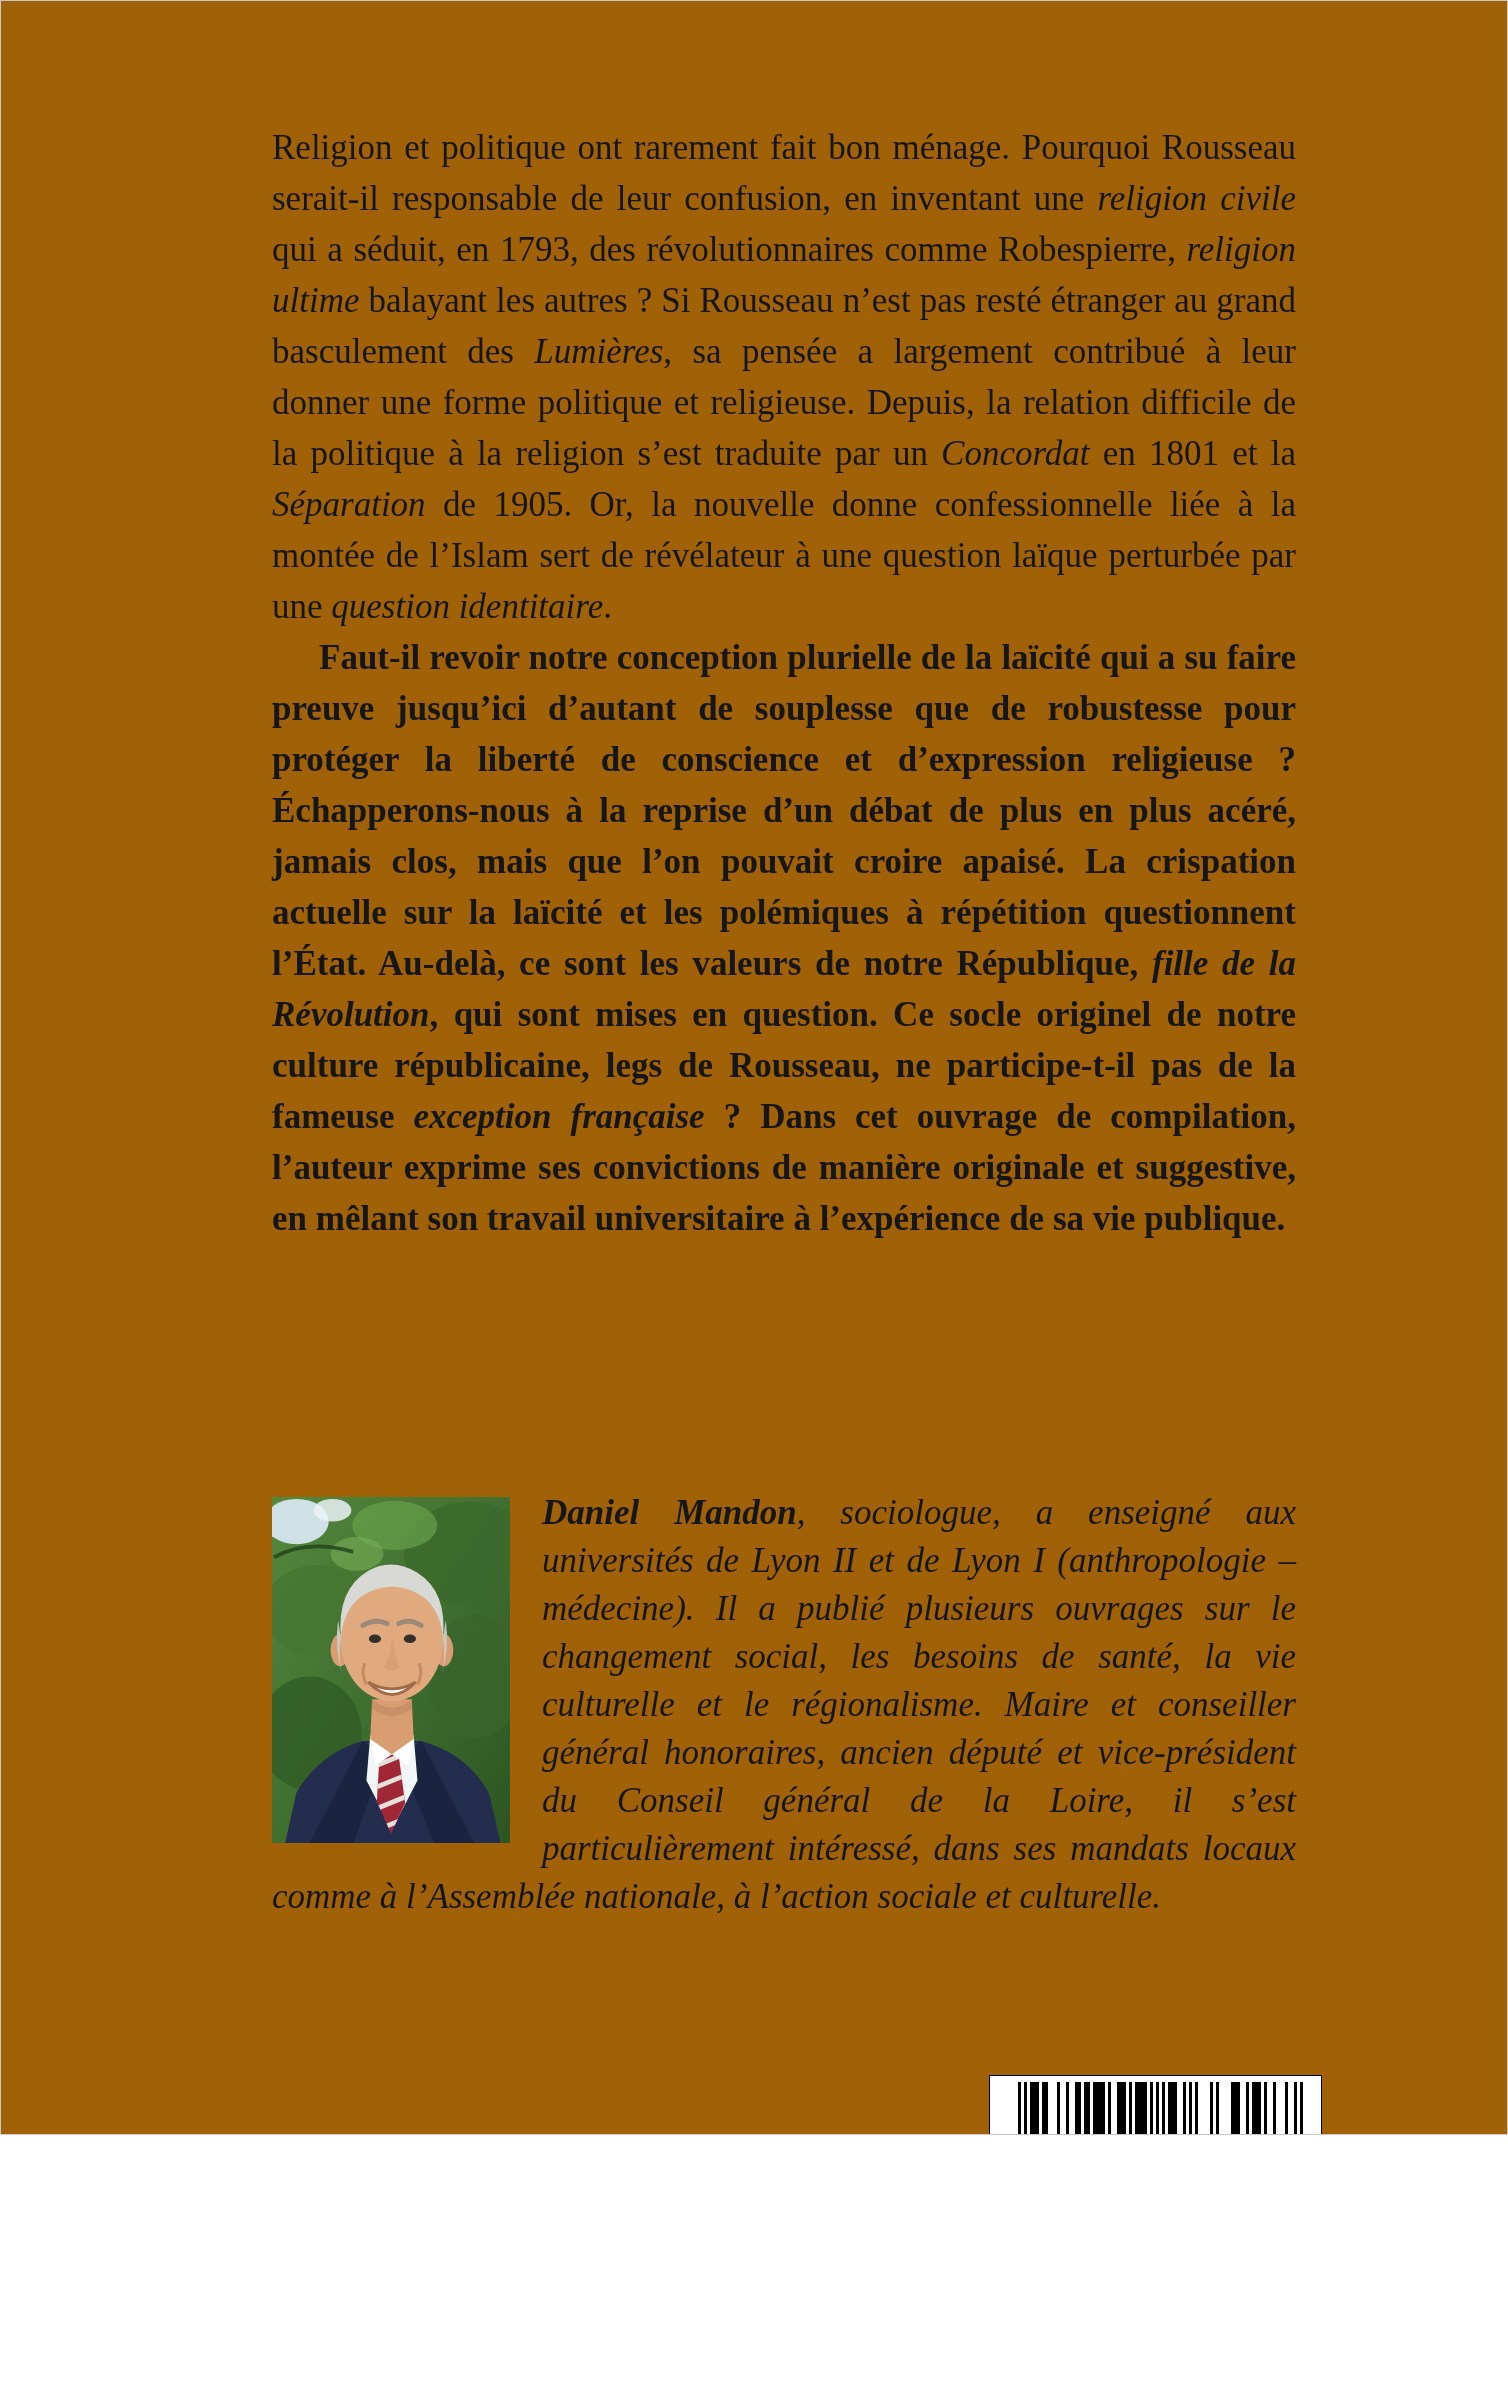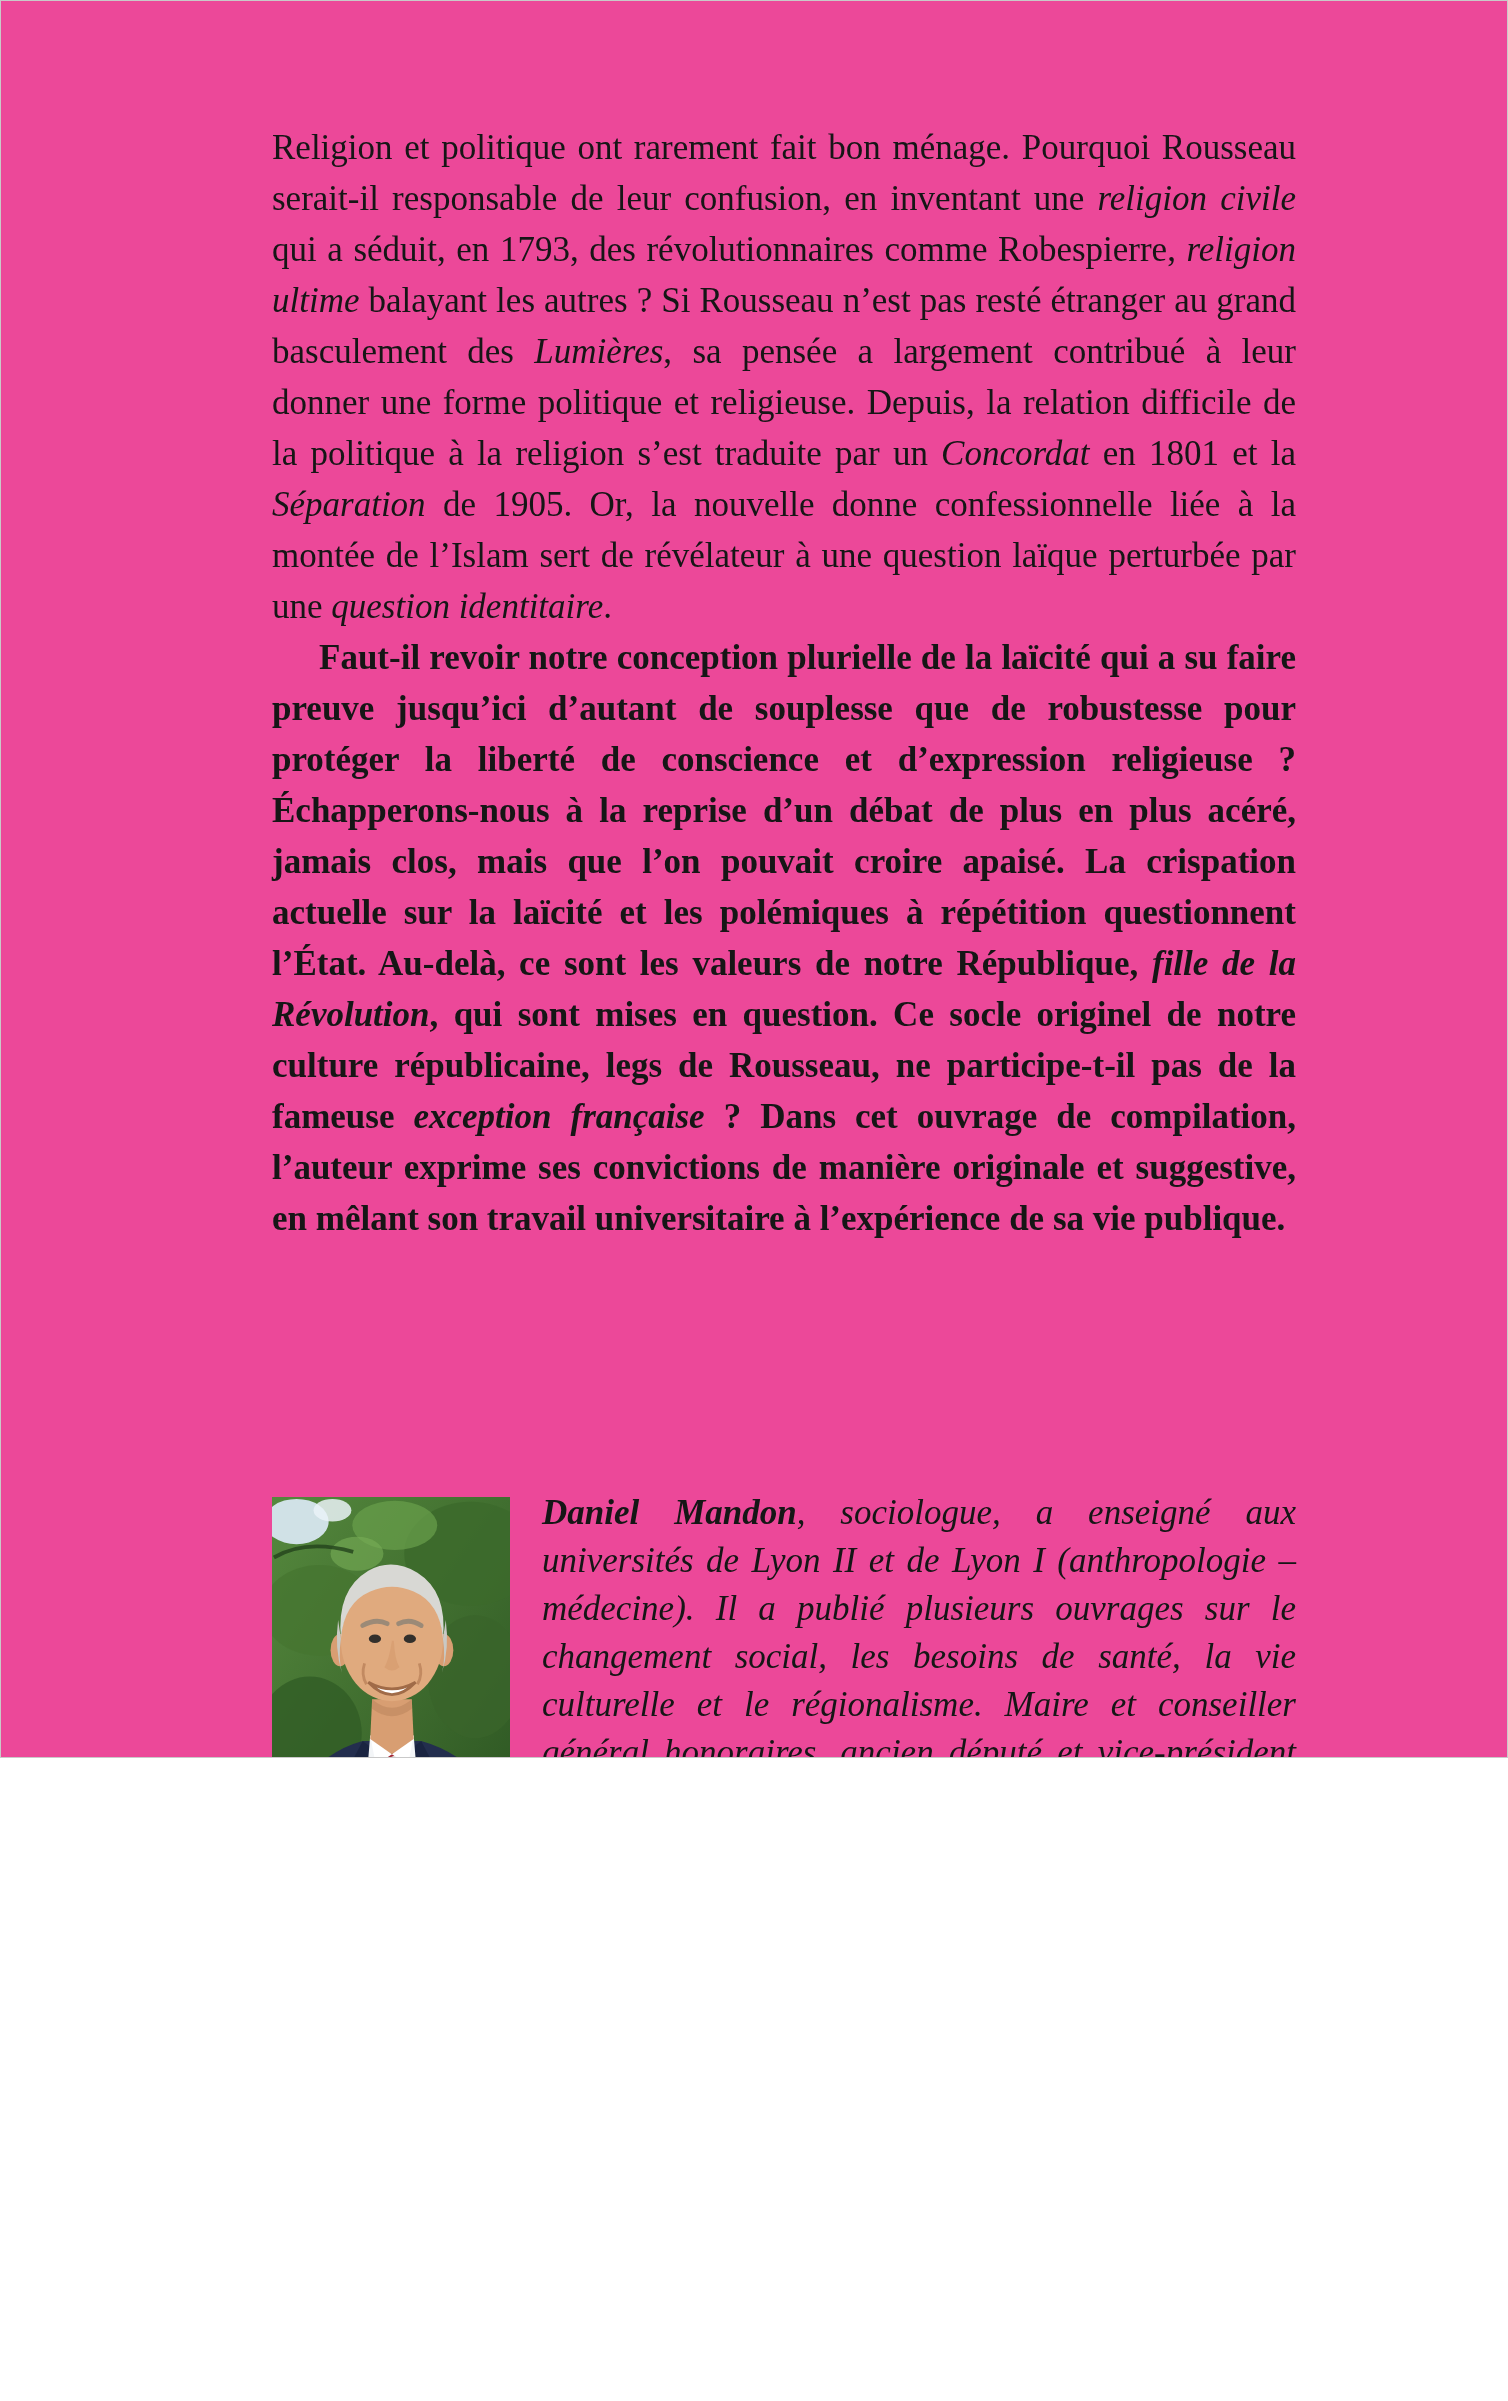--- a/index.html
+++ b/index.html
@@ -1,21 +1,21 @@
 <!DOCTYPE html>
 <html style="font-size:15px"><head>
 <meta charset="utf-8">
 <style>
   * { box-sizing: border-box; }
   html, body { margin: 0; padding: 0; background: #ffffff; }
   .page {
     position: relative;
     width: 1508px;
-    height: 1758px;
-    background: #ec4899;
+    height: 2135px;
+    background: #a16207;
     border: 0.9px solid #c9c9c9;
     font-family: "Liberation Serif", "DejaVu Serif", serif;
     color: #161616;
     overflow: hidden;
   }
   .synopsis {
     position: absolute;
     left: 271px;
     top: 121px;
     width: 1024px;

